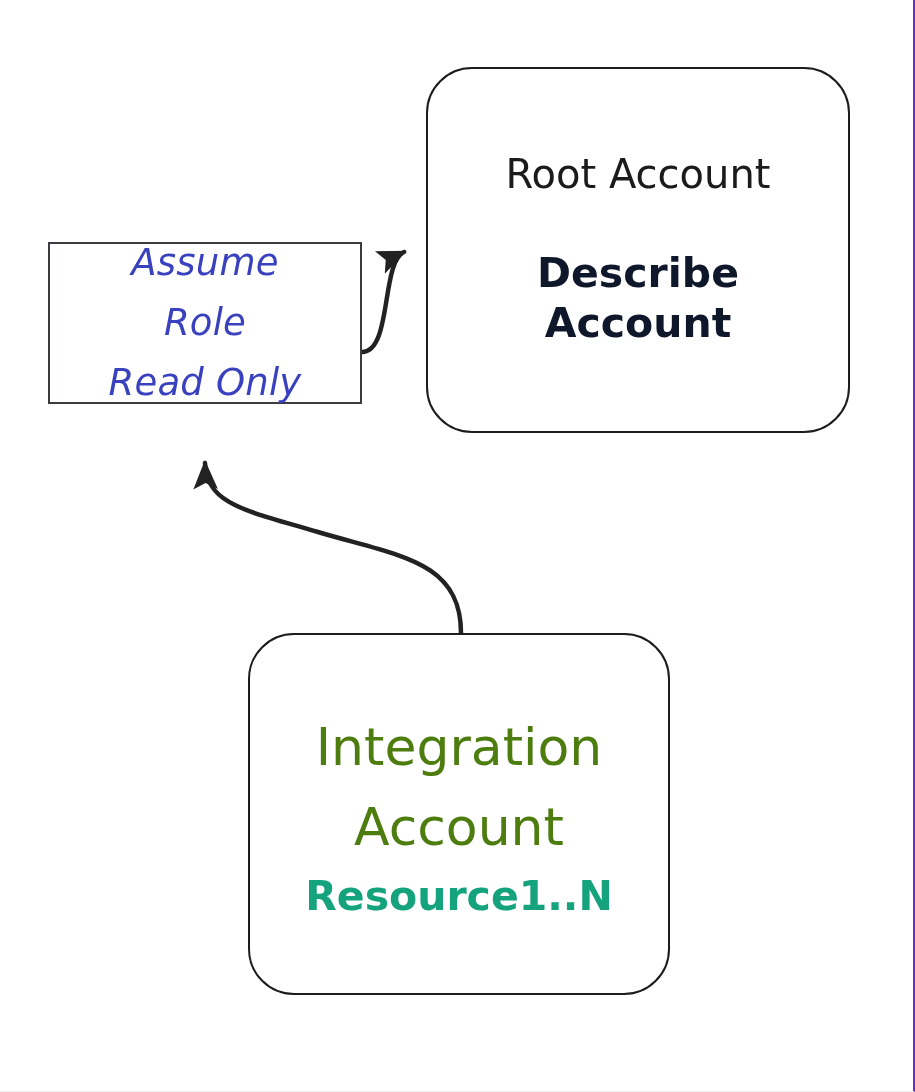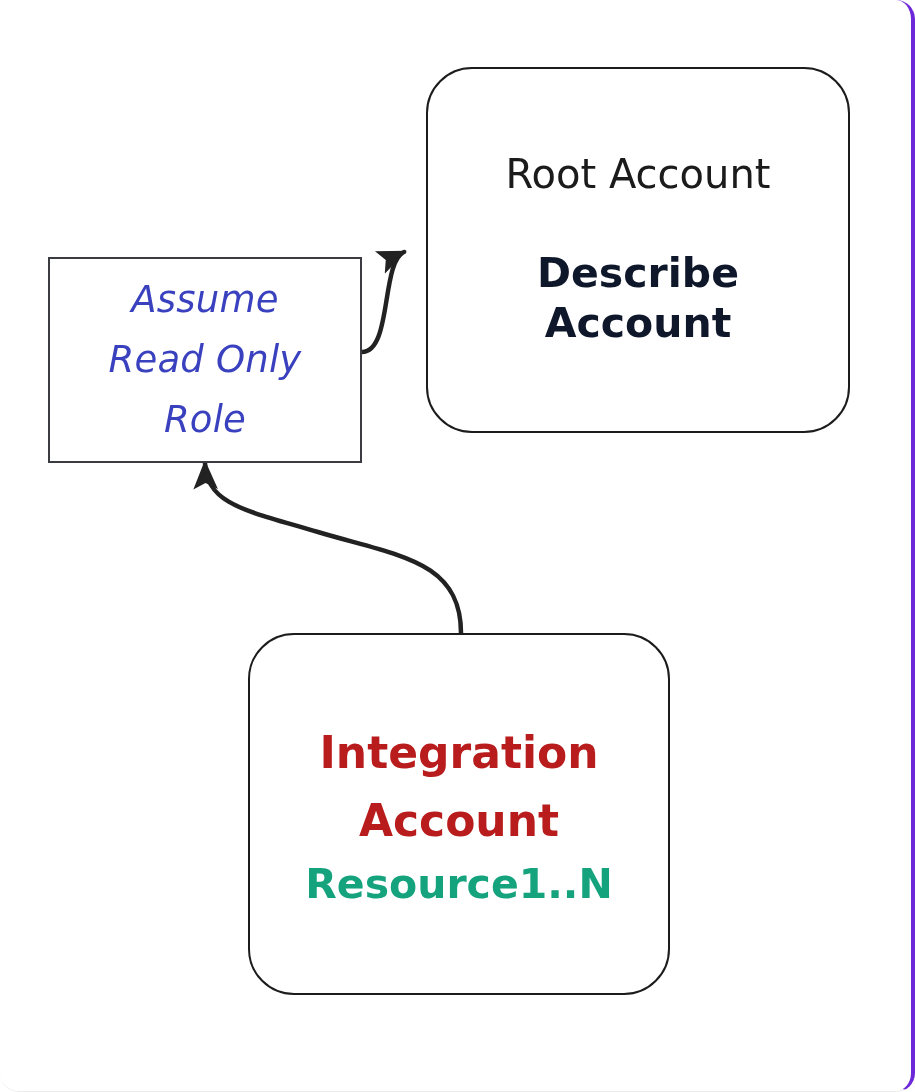--- a/index.html
+++ b/index.html
@@ -7,24 +7,23 @@
     padding: 0;
     background: #ffffff;
   }
   #canvas {
     position: relative;
     width: 915px;
     height: 1092px;
     background: #ffffff;
     overflow: hidden;
     font-family: "DejaVu Sans", sans-serif;
-    border-right: 4px solid #6d28d9;
+    border-right: 2px solid #6d28d9;
     border-bottom: 1px solid #ececec;
     box-sizing: border-box;
-    border-radius: 19px;
   }
   .edge-layer {
     position: absolute;
     left: 0; top: 0;
     width: 915px;
     height: 1092px;
     pointer-events: none;
   }
   .node {
     position: absolute;
@@ -60,44 +59,44 @@
   }
   #node-root .sub {
     font-size: 41px;
     font-weight: bold;
     color: #0f172a;
     line-height: 1.22;
   }
   
   #node-role {
     left: 48px;
-    top: 257px;
+    top: 242px;
     width: 314px;
-    height: 206px;
+    height: 162px;
   }
   #node-role .role-text {
     font-size: 37px;
     font-style: italic;
     font-weight: 500;
     color: #3a41bf;
     line-height: 1.62;
     letter-spacing: 0.2px;
   }
   
   #node-integration {
     left: 248px;
     top: 633px;
     width: 422px;
     height: 362px;
   }
   #node-integration .title {
-    font-size: 44px;
-    color: #b91c1c;
+    font-size: 52px;
+    color: #4d7c0f;
     line-height: 1.55;
-    font-weight: 700;
+    font-weight: 400;
   }
   #node-integration .sub {
     font-size: 41px;
     font-weight: bold;
     color: #14a37d;
     line-height: 1.2;
     margin-top: 4px;
   }
   .nowrap { white-space: nowrap; }
 </style>
@@ -122,22 +121,22 @@
     <div class="title nowrap">Root Account</div>
     <div class="sub">
       <div class="nowrap">Describe</div>
       <div class="nowrap">Account</div>
     </div>
   </div>
 
   <div class="node node-rect" id="node-role">
     <div class="role-text">
       <div class="nowrap">Assume</div>
+      <div class="nowrap">Role</div>
       <div class="nowrap">Read Only</div>
-      <div class="nowrap">Role</div>
     </div>
   </div>
 
   <div class="node node-rounded" id="node-integration">
     <div class="title">
       <div class="nowrap">Integration</div>
       <div class="nowrap">Account</div>
     </div>
     <div class="sub nowrap">Resource1..N</div>
   </div>

